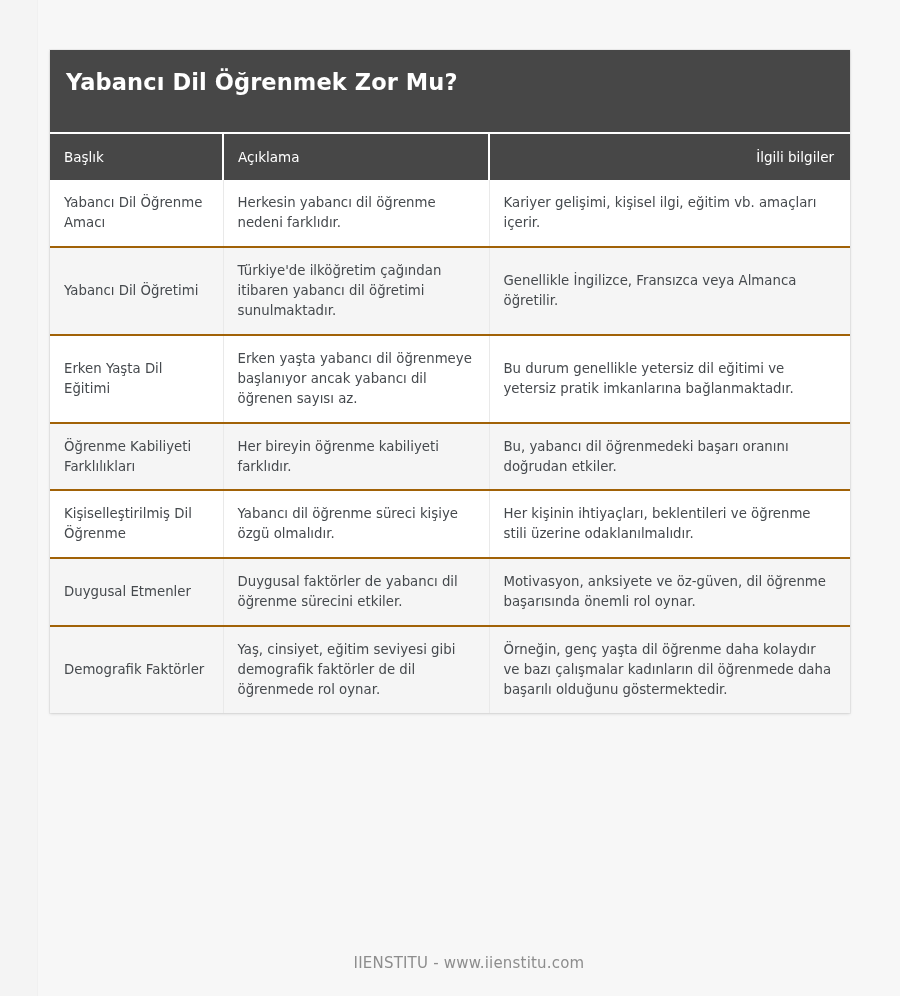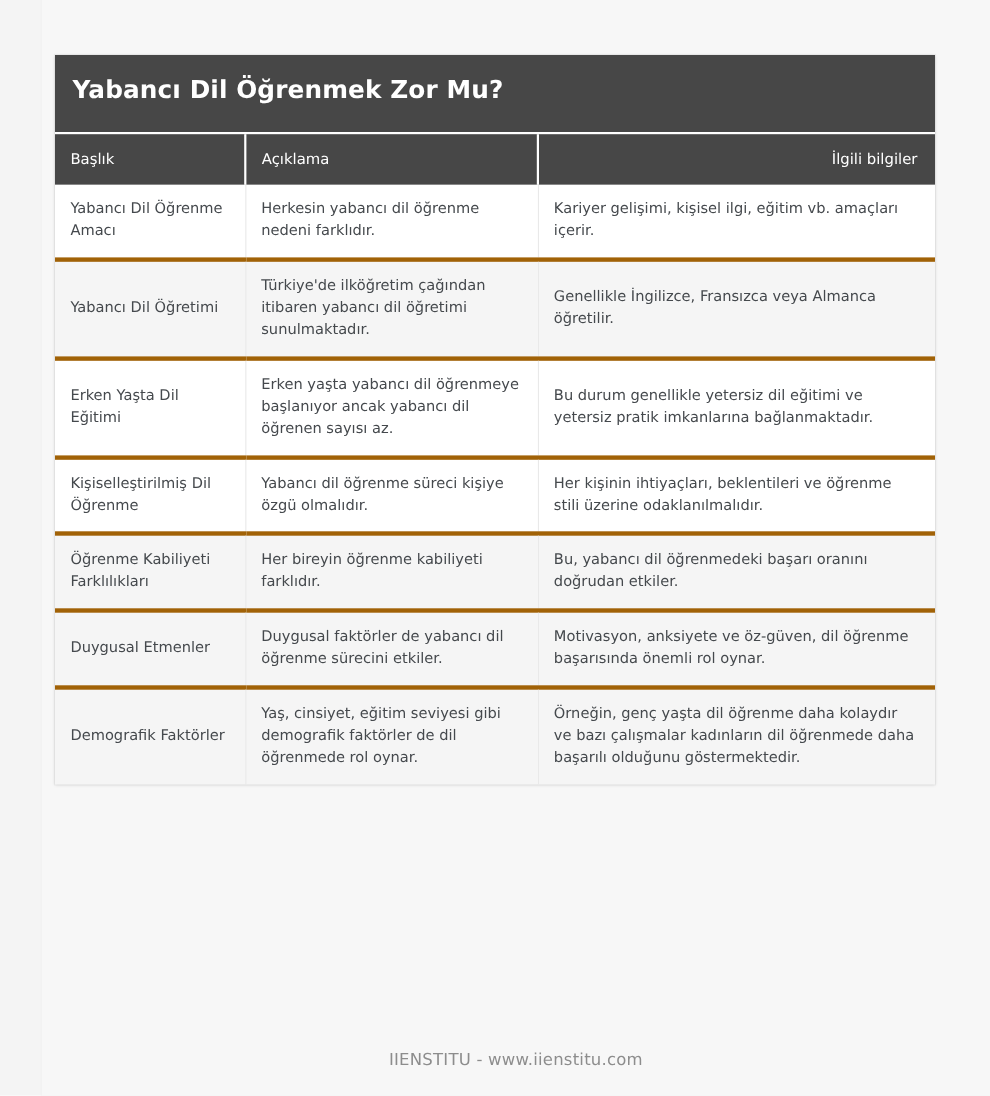--- a/index.html
+++ b/index.html
@@ -42,21 +42,21 @@
     table-layout: fixed;
   }
 
   
   .title-bar td {
     background: #474747;
     color: #ffffff;
     font-size: 22.5px;
     font-weight: bold;
     letter-spacing: 0.1px;
-    padding: 20px 16px 24px 16px;
+    padding: 20px 16px 36px 16px;
     border: none;
     line-height: 1.15;
   }
   .title-spacer td {
     background: #ffffff;
     height: 2px;
     padding: 0;
     border: none;
     font-size: 0;
     line-height: 0;
@@ -77,21 +77,21 @@
   .col-head th:last-child { border-right: none; text-align: right; }
 
   
   table.infotable td.cell {
     font-size: 13.3px;
     color: #45494d;
     line-height: 1.5;
     padding: 13px 14px 13px 14px;
     vertical-align: middle;
     border-right: 1px solid #e9e9e9;
-    border-bottom: 4px solid #a16207;
+    border-bottom: 2px solid #a16207;
     word-wrap: break-word;
   }
   table.infotable td.cell:last-child { border-right: none; }
   table.infotable tr.data-row.odd  td.cell { background: #ffffff; }
   table.infotable tr.data-row.even td.cell { background: #f5f5f5; }
   table.infotable tr.data-row:last-child td.cell { border-bottom: none; }
 
   
   col.c1 { width: 173px; }
   col.c2 { width: 266px; }
@@ -141,29 +141,29 @@
           <tr class="data-row even">
             <td class="cell">Yabancı Dil Öğretimi</td>
             <td class="cell">Türkiye'de ilköğretim çağından itibaren yabancı dil öğretimi sunulmaktadır.</td>
             <td class="cell">Genellikle İngilizce, Fransızca veya Almanca öğretilir.</td>
           </tr>
           <tr class="data-row odd">
             <td class="cell">Erken Yaşta Dil Eğitimi</td>
             <td class="cell">Erken yaşta yabancı dil öğrenmeye başlanıyor ancak yabancı dil öğrenen sayısı az.</td>
             <td class="cell">Bu durum genellikle yetersiz dil eğitimi ve yetersiz pratik imkanlarına bağlanmaktadır.</td>
           </tr>
+          <tr class="data-row even">
+            <td class="cell">Öğrenme Kabiliyeti Farklılıkları</td>
+            <td class="cell">Her bireyin öğrenme kabiliyeti farklıdır.</td>
+            <td class="cell">Bu, yabancı dil öğrenmedeki başarı oranını doğrudan etkiler.</td>
+          </tr>
           <tr class="data-row odd">
             <td class="cell">Kişiselleştirilmiş Dil Öğrenme</td>
             <td class="cell">Yabancı dil öğrenme süreci kişiye özgü olmalıdır.</td>
             <td class="cell">Her kişinin ihtiyaçları, beklentileri ve öğrenme stili üzerine odaklanılmalıdır.</td>
-          </tr>
-          <tr class="data-row even">
-            <td class="cell">Öğrenme Kabiliyeti Farklılıkları</td>
-            <td class="cell">Her bireyin öğrenme kabiliyeti farklıdır.</td>
-            <td class="cell">Bu, yabancı dil öğrenmedeki başarı oranını doğrudan etkiler.</td>
           </tr>
           <tr class="data-row even">
             <td class="cell">Duygusal Etmenler</td>
             <td class="cell">Duygusal faktörler de yabancı dil öğrenme sürecini etkiler.</td>
             <td class="cell">Motivasyon, anksiyete ve öz-güven, dil öğrenme başarısında önemli rol oynar.</td>
           </tr>
           <tr class="data-row even">
             <td class="cell">Demografik Faktörler</td>
             <td class="cell">Yaş, cinsiyet, eğitim seviyesi gibi demografik faktörler de dil öğrenmede rol oynar.</td>
             <td class="cell">Örneğin, genç yaşta dil öğrenme daha kolaydır ve bazı çalışmalar kadınların dil öğrenmede daha başarılı olduğunu göstermektedir.</td>

